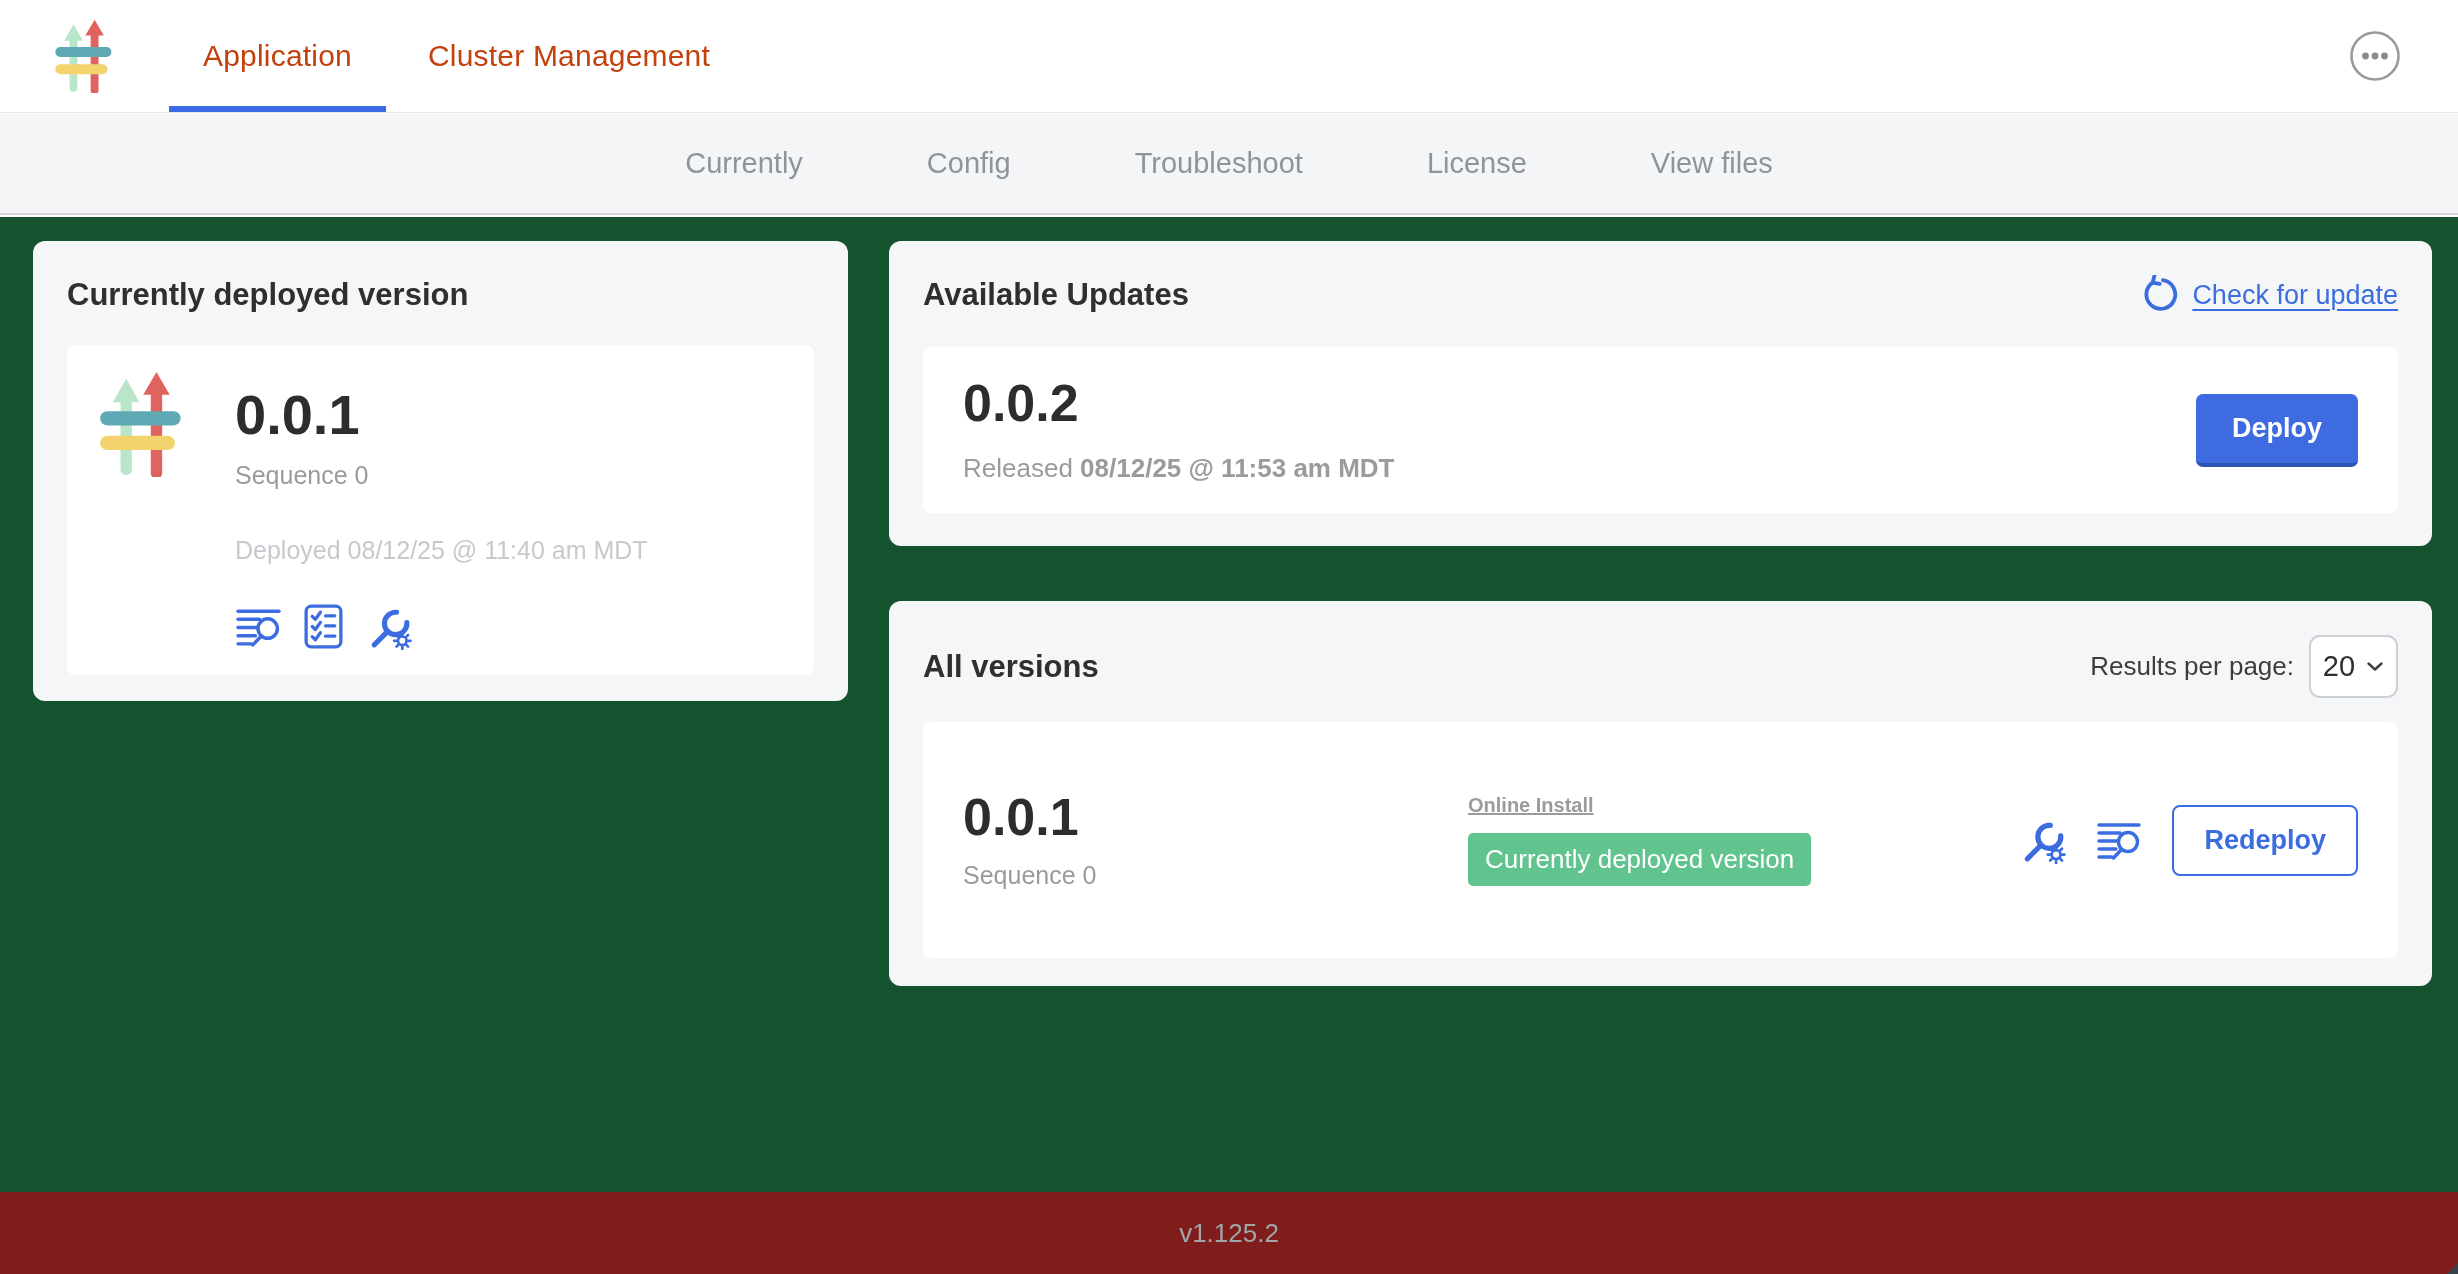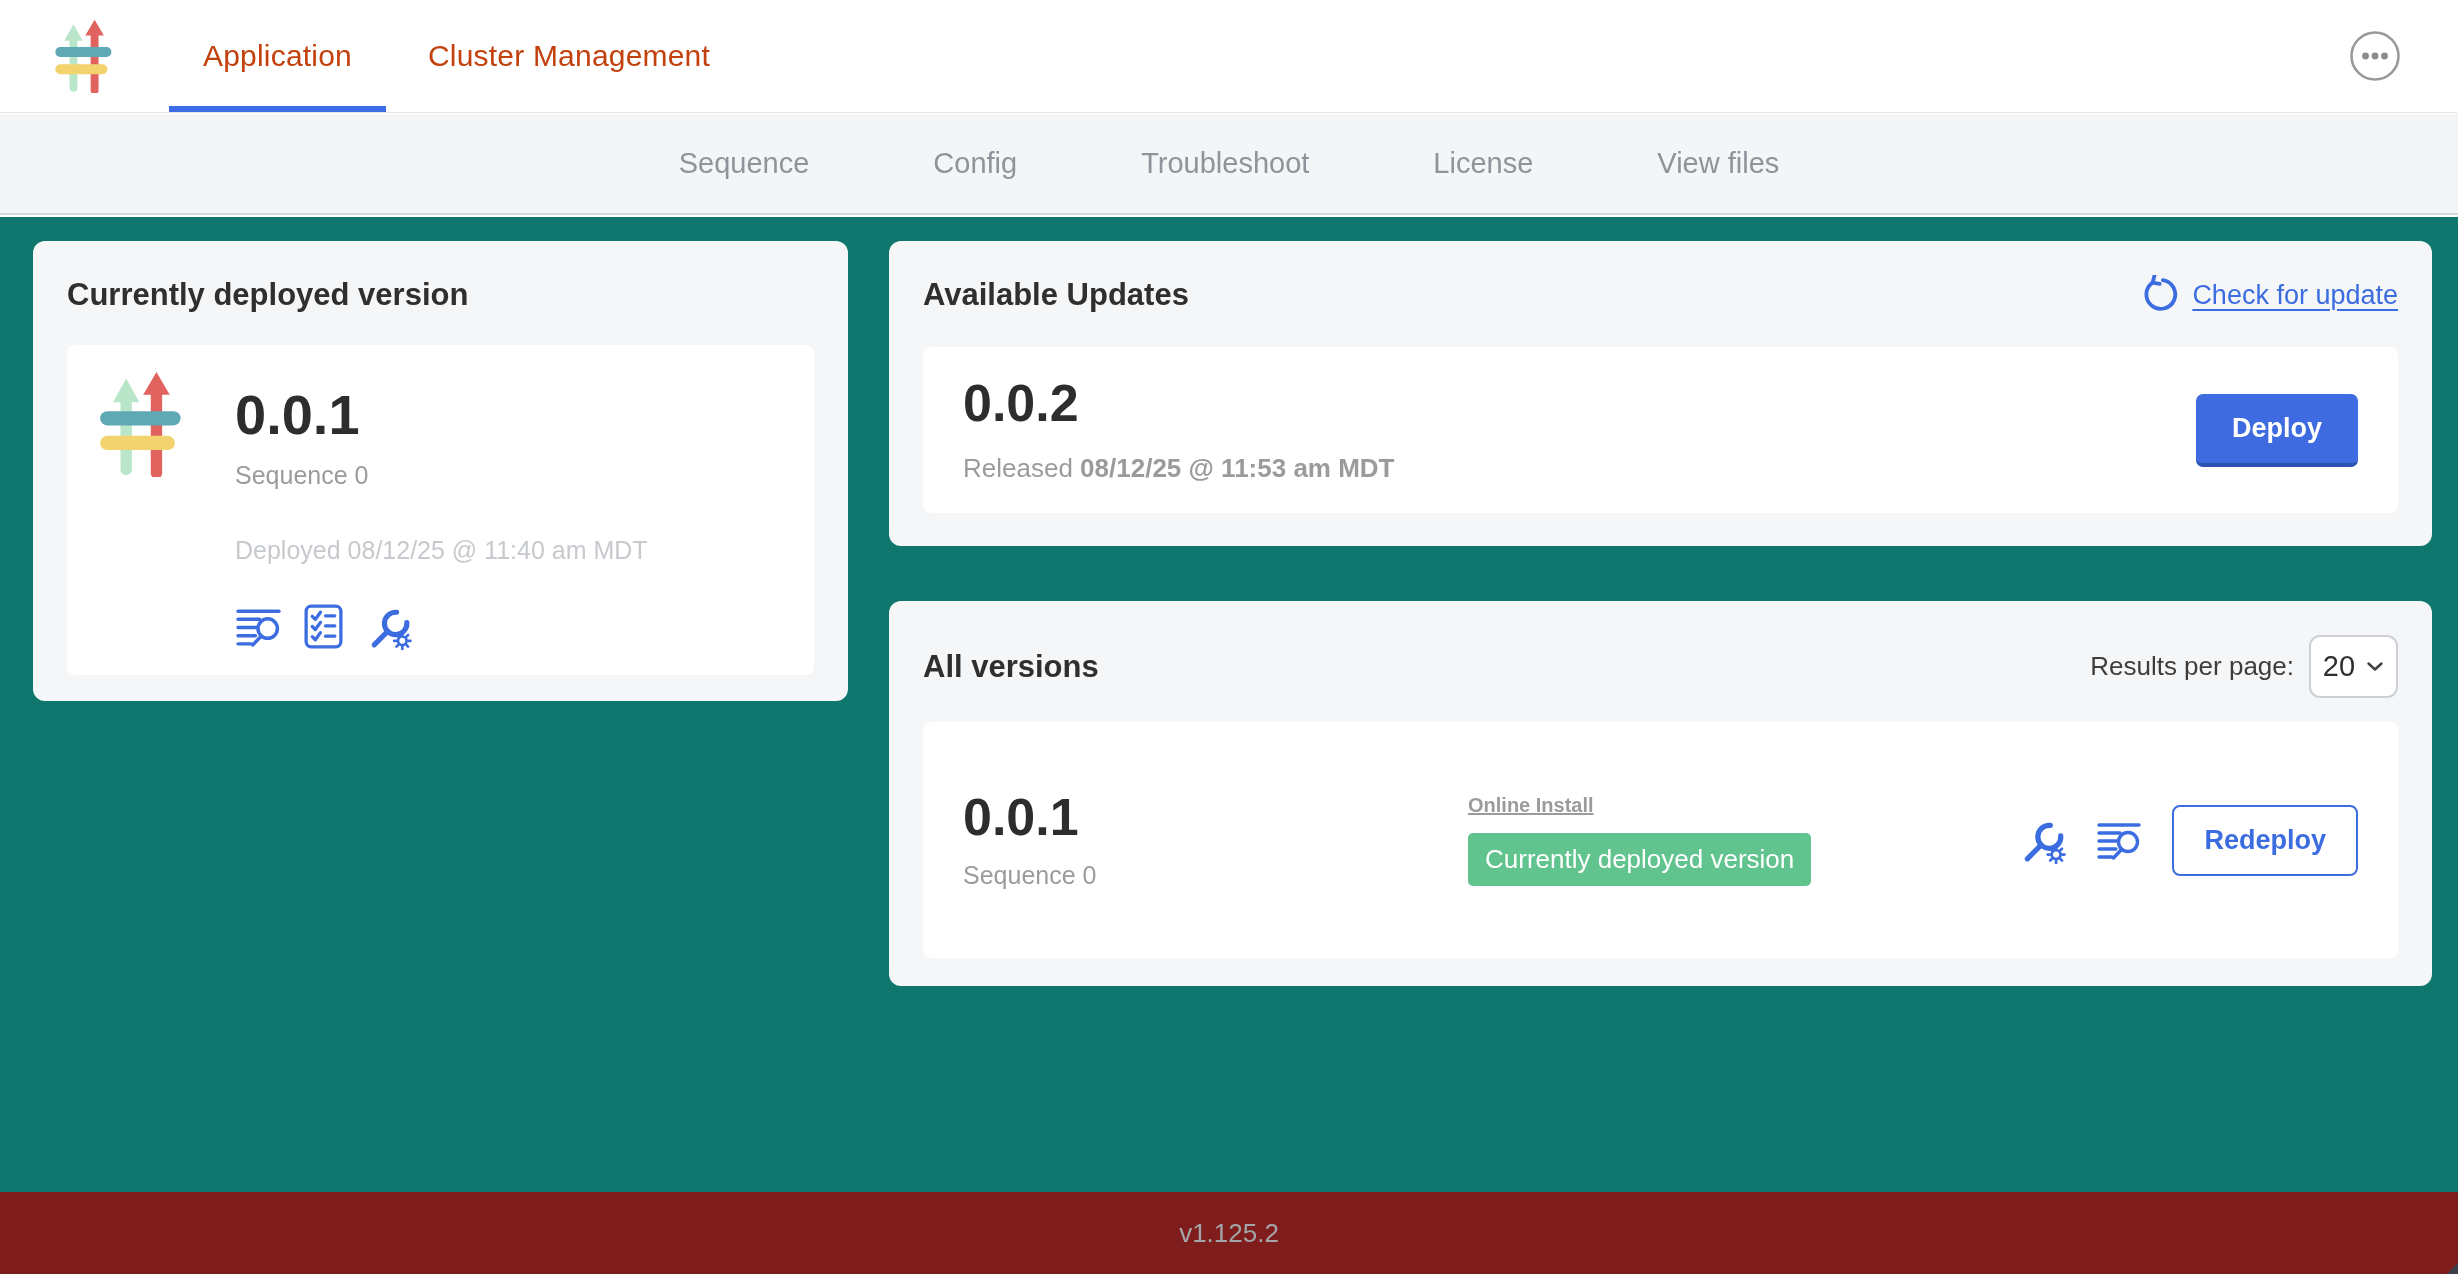--- a/index.html
+++ b/index.html
@@ -44,21 +44,21 @@
     position:relative; height:100%; display:flex; align-items:center;
     margin:0 62px; font-size:29px; color:#8f949b; cursor:pointer;
   }
   .subnav-item.active { color:#484848; font-weight:500; }
   .subnav-item.active::after {
     content:""; position:absolute; left:-12px; right:-12px; bottom:-2px; height:6px;
     background:#3b6ce5; border-radius:1px;
   }
 
   
-  .main { position:absolute; top:217px; left:0; right:0; bottom:82px; background:#0f766e; }
+  .main { position:absolute; top:217px; left:0; right:0; bottom:82px; background:#14532d; }
 
   .gray-card { background:#f5f6f8; border-radius:12px; position:absolute; }
   .card-title { font-size:31px; font-weight:bold; color:#2f2f2f; }
   .white-card { background:#fff; border-radius:8px; }
 
   
   .deployed-card { left:33px; top:24px; width:815px; height:460px; padding:36px 34px; }
   .deployed-inner { margin-top:32px; height:330px; padding:26px 32px; display:flex; }
   .deployed-text { margin-left:40px; }
   .version-big { font-size:56px; font-weight:bold; color:#2d2d2d; line-height:1; }
@@ -209,21 +209,21 @@
     <svg viewBox="0 0 54 54" width="54" height="54">
       <circle cx="27" cy="27" r="23.5" fill="none" stroke="#9a9a9a" stroke-width="2.6"></circle>
       <circle cx="17.5" cy="27" r="3.4" fill="#8b8b8b"></circle>
       <circle cx="27" cy="27" r="3.4" fill="#8b8b8b"></circle>
       <circle cx="36.5" cy="27" r="3.4" fill="#8b8b8b"></circle>
     </svg>
   </button>
 </header>
 
 <nav class="subnav">
-  <div class="subnav-item">Sequence</div>
+  <div class="subnav-item">Currently</div>
   <div class="subnav-item">Config</div>
   <div class="subnav-item">Troubleshoot</div>
   <div class="subnav-item">License</div>
   <div class="subnav-item">View files</div>
 </nav>
 
 <main class="main">
 
   <section class="gray-card deployed-card">
     <h2 class="card-title">Currently deployed version</h2>

